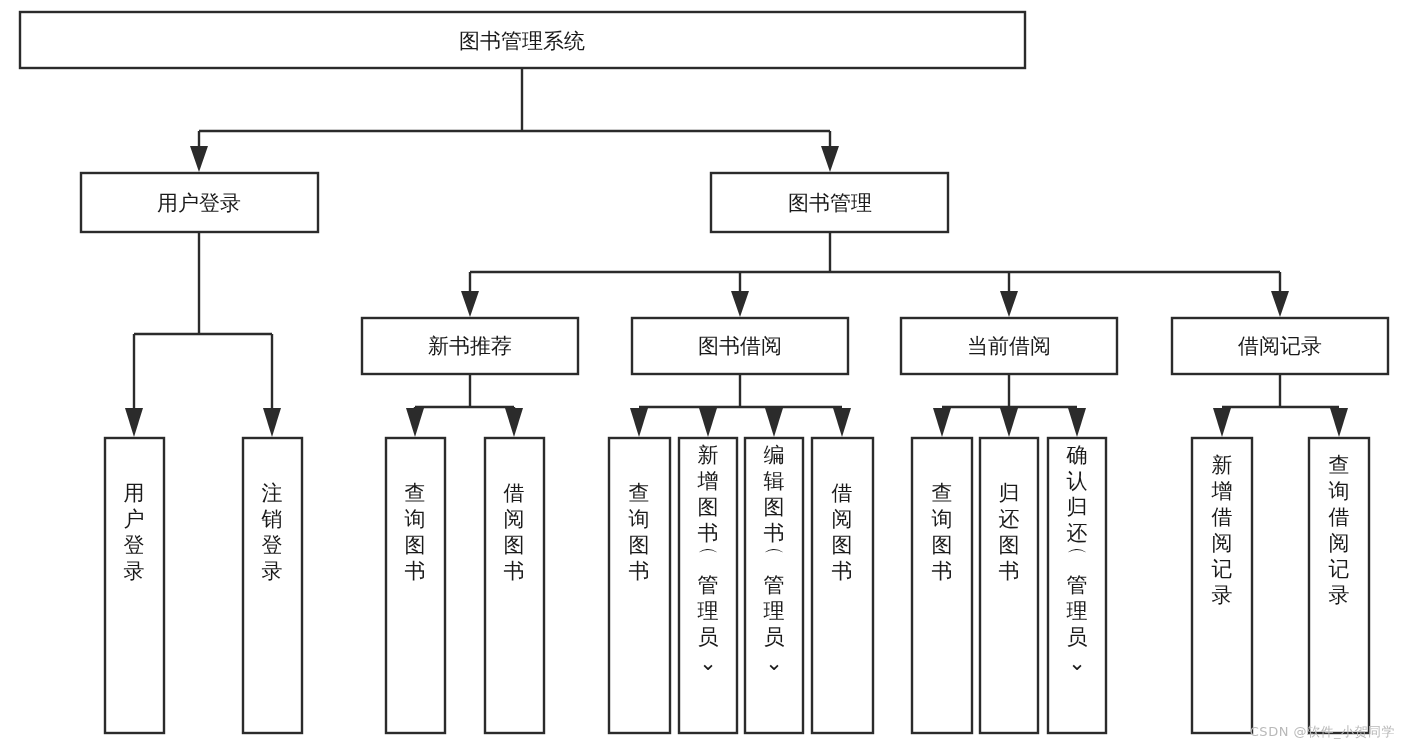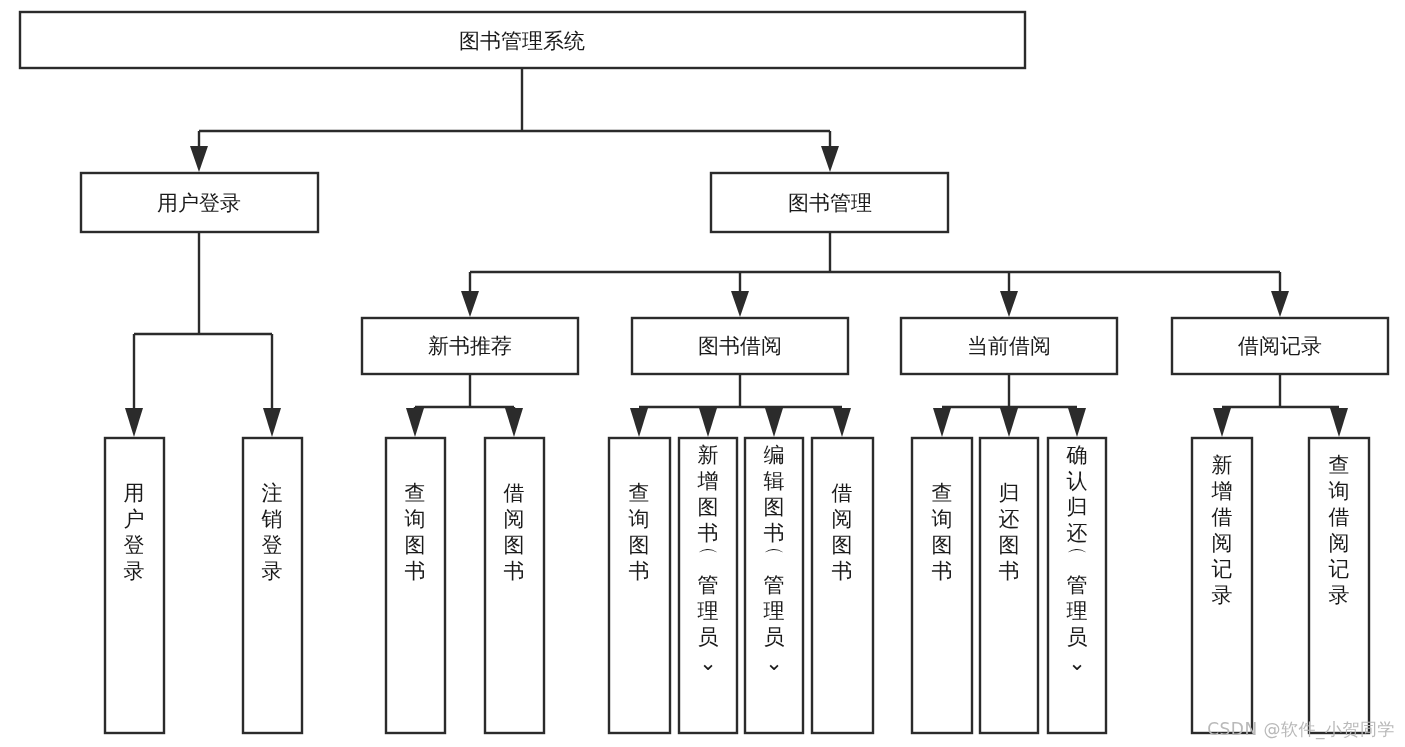--- a/index.html
+++ b/index.html
@@ -50,21 +50,21 @@
     font-family: "DejaVu Sans", "Liberation Sans", sans-serif;
     font-size: 21px;
     fill: #1a1a1a;
     text-anchor: middle;
   }
   .watermark {
     position: absolute;
     right: 10px;
     bottom: 6px;
     font-family: "DejaVu Sans", "Liberation Sans", sans-serif;
-    font-size: 17px;
+    font-size: 13px;
     color: #b9b9b9;
     letter-spacing: 0.5px;
     white-space: nowrap;
     user-select: none;
     margin-left: 42px;
   }
 </style>
 </head>
 <body>
 

